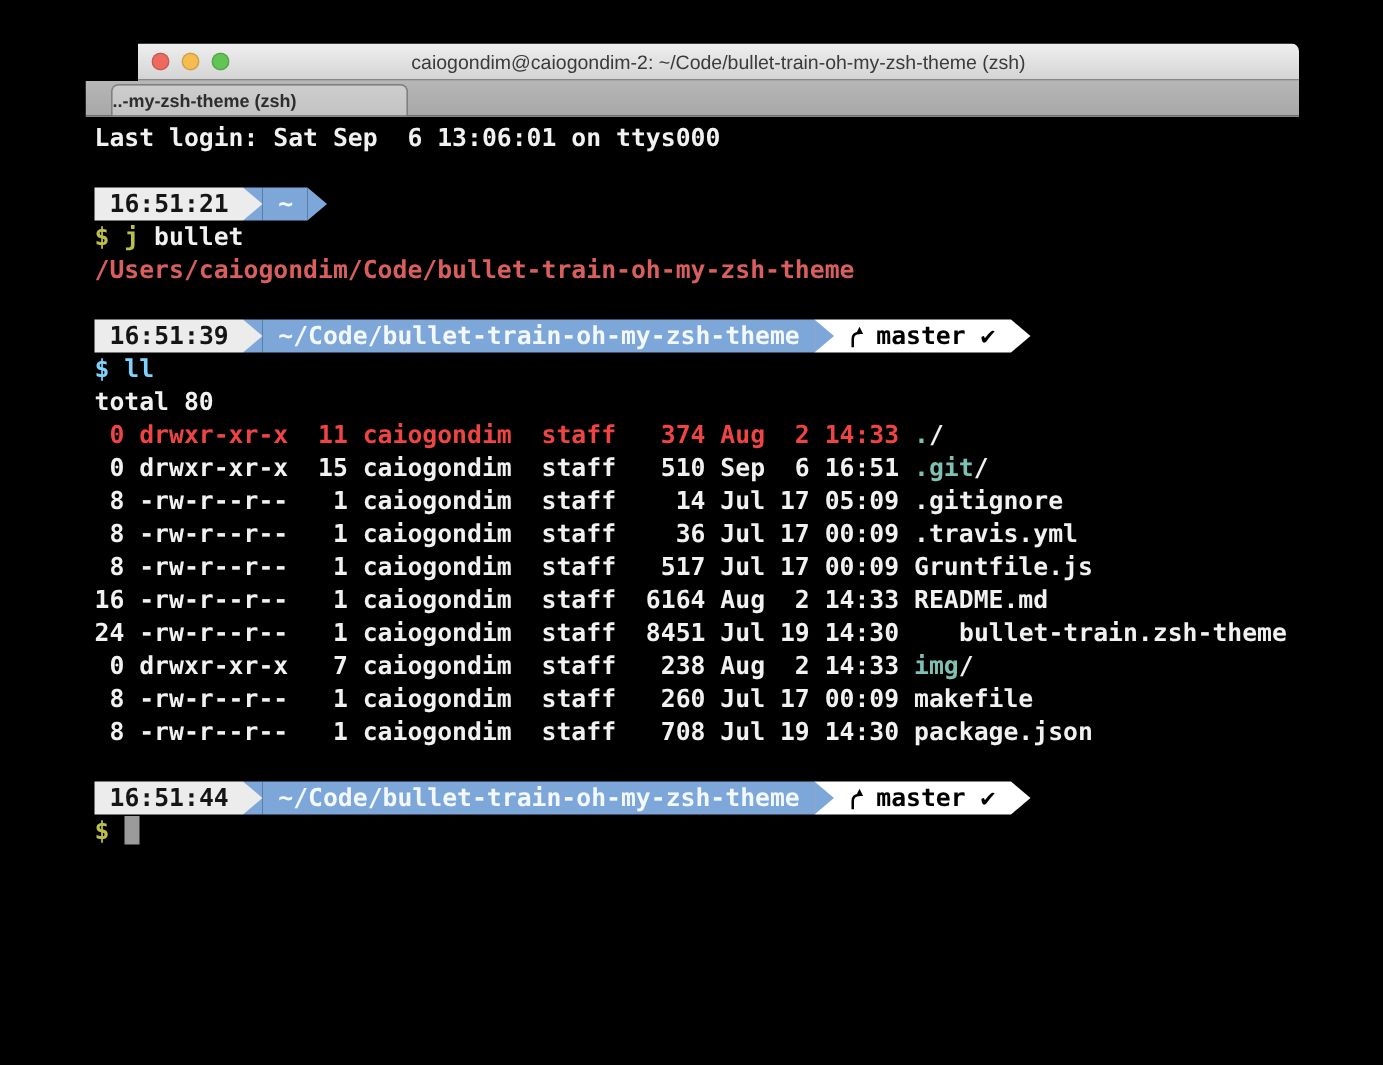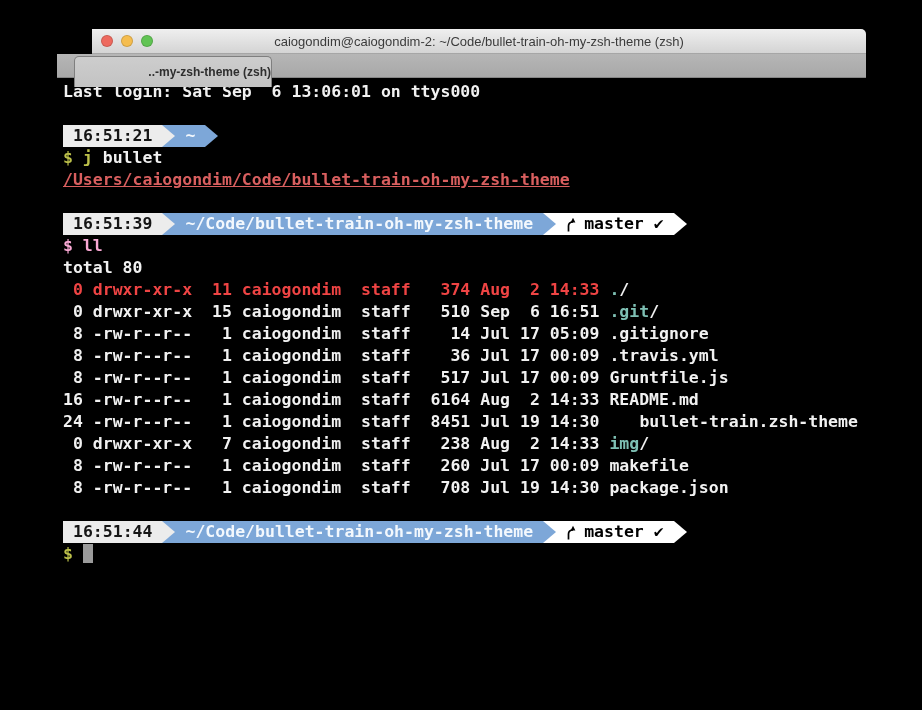--- a/index.html
+++ b/index.html
@@ -14,25 +14,25 @@
               border-bottom:1px solid #a6a6a6; position:relative;
               display:flex; align-items:center; justify-content:center;margin-left:35px; }
   .lights { position:absolute; left:9px; top:0; height:100%;
             display:flex; align-items:center; gap:8px; }
   .light { width:12px; height:12px; border-radius:50%;
            border:1px solid rgba(0,0,0,.15); box-sizing:border-box; }
   .wtitle { font-size:13px; color:#3b3b3b; white-space:nowrap; }
 
   .tabbar { height:23px; background:linear-gradient(#b6b6b6,#a8a8a8);
             border-bottom:1px solid #858585; position:relative; }
-  .tab { position:absolute; left:17px; top:2px; width:198px; height:31px;
+  .tab { position:absolute; left:17px; top:2px; width:198px; height:21px;
          background:linear-gradient(#cdcdcd,#c3c3c3);
          border:1px solid #7f7f7f; border-bottom:none;
          border-radius:5px 5px 0 0; box-sizing:border-box;
-         display:flex; align-items:center; justify-content:flex-end; }
+         display:flex; align-items:center; justify-content:flex-start; }
   .tab span { font-size:12px; font-weight:bold; color:#2e2e2e; }
 
   .term { padding:3px 0 0 6px;
           font-family:"DejaVu Sans Mono","Liberation Mono",monospace;
           font-size:16.5px; font-weight:bold; line-height:22px; }
   .tline { white-space:pre; height:22px; }
 
   .seg { display:inline-flex; align-items:center; height:22px;
          padding:0 10px; vertical-align:top;text-align:center; }
   .seg svg { margin-right:7px; }
@@ -61,27 +61,27 @@
     <div class="tab">
       <span>..-my-zsh-theme (zsh)</span>
     </div>
   </div>
 
   <div class="term" style="color: rgb(241, 241, 241); background: rgb(0, 0, 0);">
       <div class="tline"><span style="color: rgb(241, 241, 241);">Last login: Sat Sep  6 13:06:01 on ttys000</span></div>
       <div class="tline"> </div>
       <div class="tline"><span class="seg" style="background: rgb(236, 236, 236); color: rgb(21, 21, 21);">16:51:21</span><span class="parrow" style="border-left-color: rgb(236, 236, 236); background: rgb(125, 167, 216);"></span><span class="seg" style="background: rgb(125, 167, 216); color: rgb(243, 248, 253);">~</span><span class="parrow" style="border-left-color: rgb(125, 167, 216); background: transparent;"></span></div>
       <div class="tline"><span style="color: rgb(188, 192, 74);">$ j</span><span style="color: rgb(241, 241, 241);"> bullet</span></div>
-      <div class="tline"><span style="color: rgb(217, 95, 95); text-decoration: underline;">/Users/caiogondim/Code/bullet-train-oh-my-zsh-theme</span></div>
+      <div class="tline"><span style="color: rgb(217, 95, 95);">/Users/caiogondim/Code/bullet-train-oh-my-zsh-theme</span></div>
       <div class="tline"> </div>
       <div class="tline"><span class="seg" style="background: rgb(236, 236, 236); color: rgb(21, 21, 21);">16:51:39</span><span class="parrow" style="border-left-color: rgb(236, 236, 236); background: rgb(125, 167, 216);"></span><span class="seg" style="background: rgb(125, 167, 216); color: rgb(243, 248, 253);">~/Code/bullet-train-oh-my-zsh-theme</span><span class="parrow" style="border-left-color: rgb(125, 167, 216); background: rgb(255, 255, 255);"></span><span class="seg" style="background: rgb(255, 255, 255); color: rgb(0, 0, 0);"><svg width="11" height="15" viewBox="0 0 11 15">
             <path d="M2.5 14.5 L2.5 9 Q2.5 5 7 5" fill="none" stroke="#000" stroke-width="1.7"></path>
             <polygon points="4.6,5.6 9.4,5.6 7,0.8" fill="#000"></polygon>
           </svg>master ✔</span><span class="parrow" style="border-left-color: rgb(255, 255, 255); background: transparent;"></span></div>
-      <div class="tline"><span style="color: #f9a8d4;">$ ll</span></div>
+      <div class="tline"><span style="color: #7dd3fc;">$ ll</span></div>
       <div class="tline"><span style="color: rgb(241, 241, 241);">total 80</span></div>
       <div class="tline"><span style="color: #ef4444;"> 0 drwxr-xr-x  11 caiogondim  staff   374 Aug  2 14:33 </span><span style="color: rgb(126, 192, 180);">.</span><span style="color: rgb(241, 241, 241);">/</span></div>
       <div class="tline"><span style="color: rgb(241, 241, 241);"> 0 drwxr-xr-x  15 caiogondim  staff   510 Sep  6 16:51 </span><span style="color: rgb(126, 192, 180);">.git</span><span style="color: rgb(241, 241, 241);">/</span></div>
       <div class="tline"><span style="color: rgb(241, 241, 241);"> 8 -rw-r--r--   1 caiogondim  staff    14 Jul 17 05:09 </span><span style="color: rgb(241, 241, 241);">.gitignore</span></div>
       <div class="tline"><span style="color: rgb(241, 241, 241);"> 8 -rw-r--r--   1 caiogondim  staff    36 Jul 17 00:09 </span><span style="color: rgb(241, 241, 241);">.travis.yml</span></div>
       <div class="tline"><span style="color: rgb(241, 241, 241);"> 8 -rw-r--r--   1 caiogondim  staff   517 Jul 17 00:09 </span><span style="color: rgb(241, 241, 241);">Gruntfile.js</span></div>
       <div class="tline"><span style="color: rgb(241, 241, 241);">16 -rw-r--r--   1 caiogondim  staff  6164 Aug  2 14:33 </span><span style="color: rgb(241, 241, 241);">README.md</span></div>
       <div class="tline"><span style="color: rgb(241, 241, 241);">24 -rw-r--r--   1 caiogondim  staff  8451 Jul 19 14:30 </span><span style="color: rgb(241, 241, 241); margin-left: 30px;">bullet-train.zsh-theme</span></div>
       <div class="tline"><span style="color: rgb(241, 241, 241);"> 0 drwxr-xr-x   7 caiogondim  staff   238 Aug  2 14:33 </span><span style="color: rgb(126, 192, 180);">img</span><span style="color: rgb(241, 241, 241);">/</span></div>
       <div class="tline"><span style="color: rgb(241, 241, 241);"> 8 -rw-r--r--   1 caiogondim  staff   260 Jul 17 00:09 </span><span style="color: rgb(241, 241, 241);">makefile</span></div>

